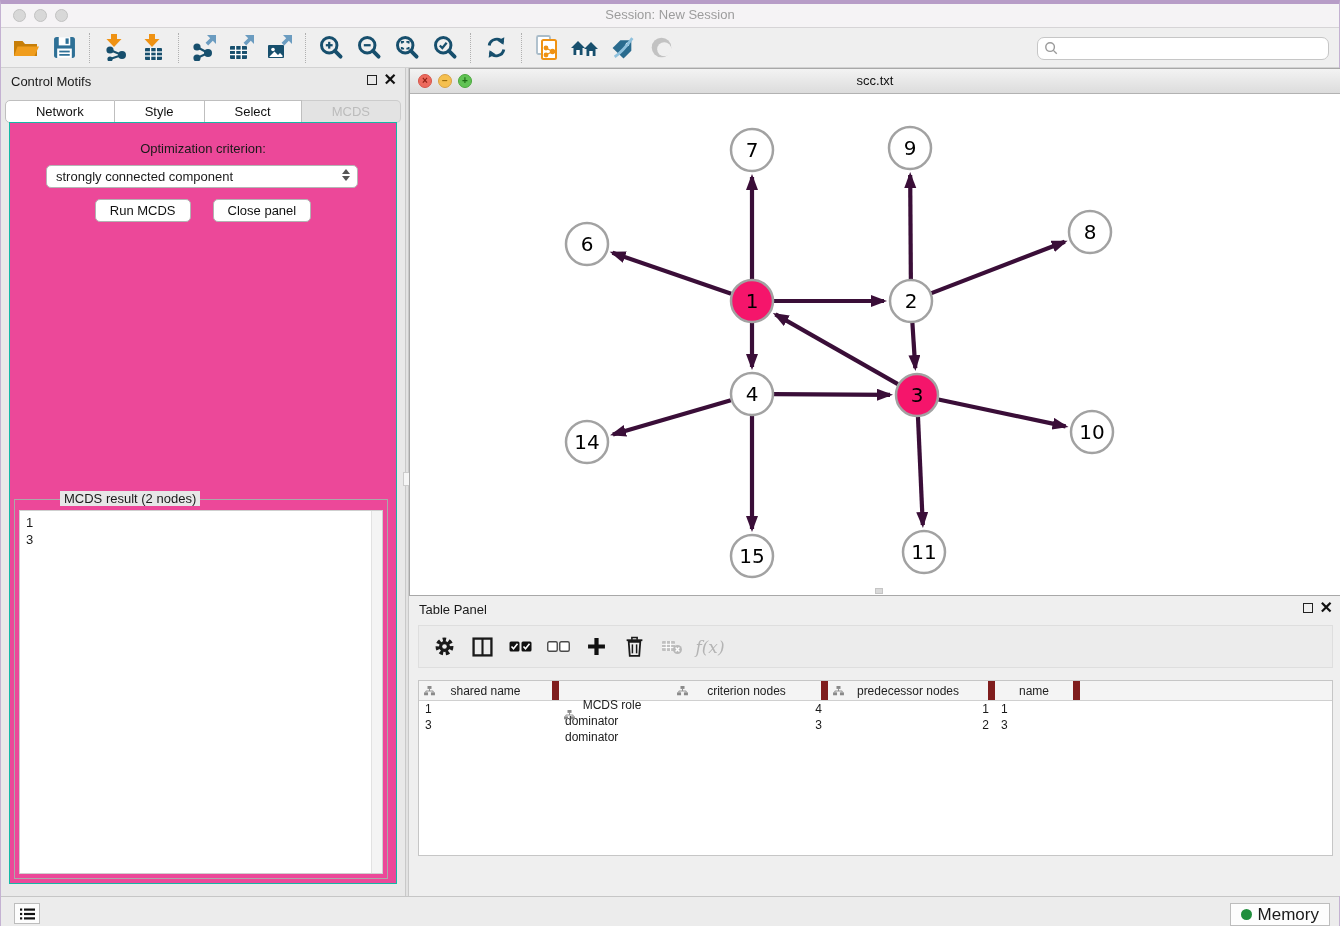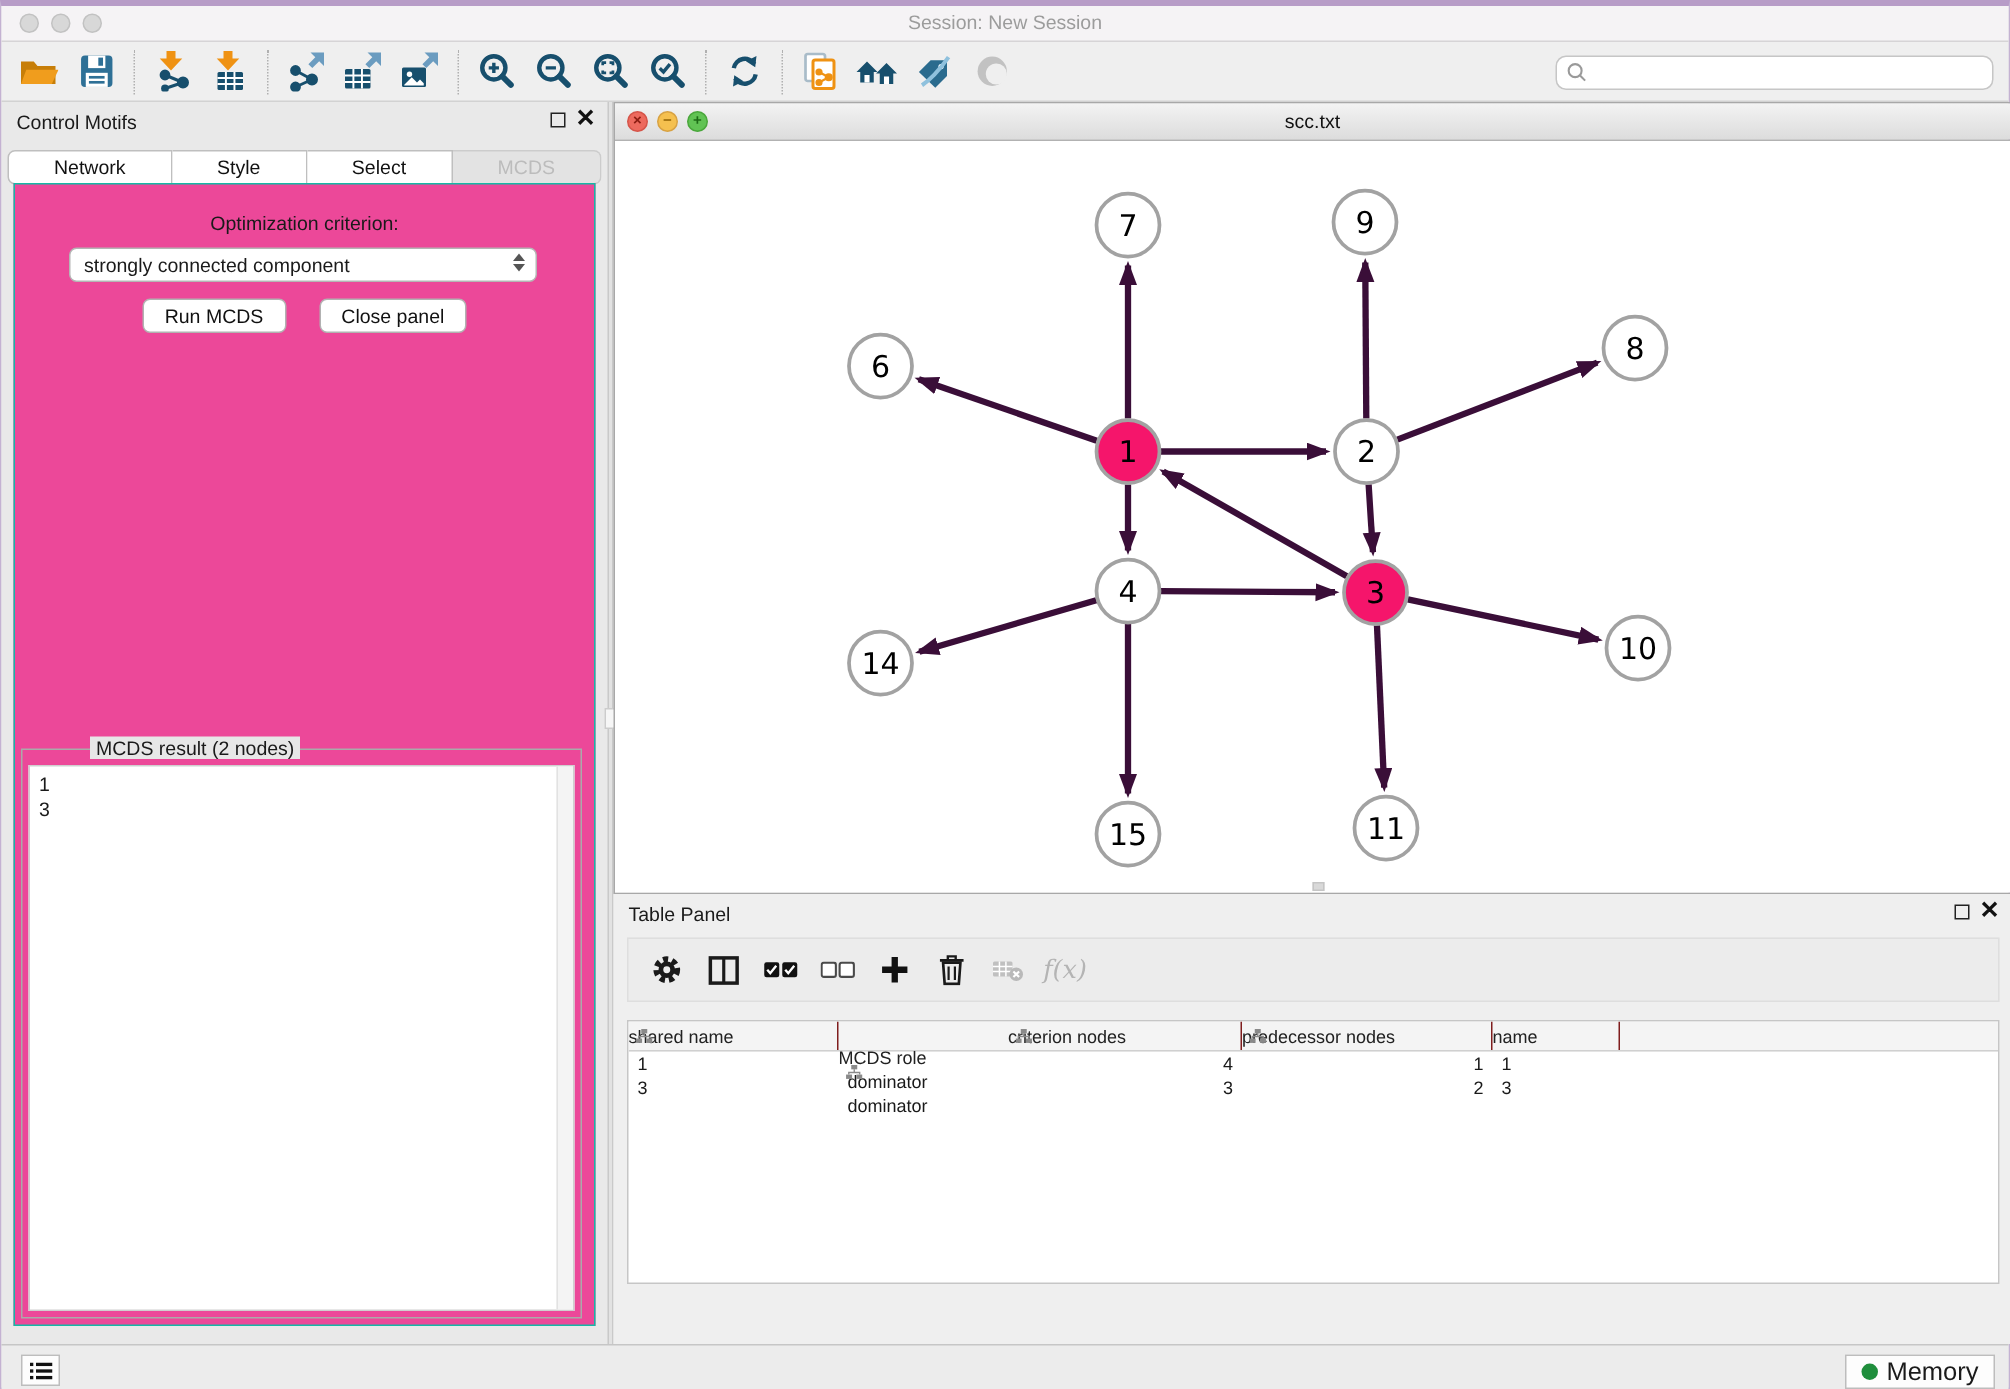--- a/index.html
+++ b/index.html
@@ -67,21 +67,21 @@
   #canvas .grip { position:absolute; left:50%; bottom:1px; width:8px; height:6px; background:#d9d9d9; border:1px solid #c5c5c5; }
 
   
   #table-panel { position:absolute; left:408px; top:592px; width:932px; height:300px; background:#efefef; }
   #tp-toolbar { position:absolute; left:9px; right:8px; top:29px; height:43px; background:#ececec; border:1px solid #dedede; display:flex; align-items:center; padding-left:8px; gap:4px; }
   .tp-btn { width:34px; height:34px; display:flex; align-items:center; justify-content:center; }
   #fx-label { font-family:"DejaVu Serif", serif; font-style:italic; font-size:17px; color:#b4b4b4; }
 
   #tp-table { position:absolute; left:9px; right:8px; top:84px; height:176px; background:#fff; border:1px solid #c6c6c6; font-size:12px; overflow:hidden; }
   .thead { display:flex; height:20px; background:#f4f4f4; border-bottom:1px solid #d0d0d0; }
-  .th { position:relative; display:flex; align-items:center; gap:4px; border-right:1px solid #7f1d1d; color:#222; }
+  .th { position:relative; display:flex; align-items:center; justify-content:center; gap:4px; border-right:7px solid #7f1d1d; color:#222; }
   .th svg { position:absolute; left:5px; top:5px; }
   .trow { display:flex; height:16px; align-items:center; }
   .td { padding:0 6px; overflow:hidden; white-space:nowrap; }
   .c0 { width:140px; } .c1 { width:113px;margin-top:24px; } .c2 { width:156px; } .c3 { width:167px; } .c4 { width:85px; }
   .num { text-align:right; }
 
   #tp-tabs { position:absolute; left:0; right:0; top:266px; display:flex; justify-content:center; }
 
   
   #statusbar { position:absolute; left:0; top:892px; width:100%; height:34px; background:#ececec; border-top:1px solid #c6c6c6; }

